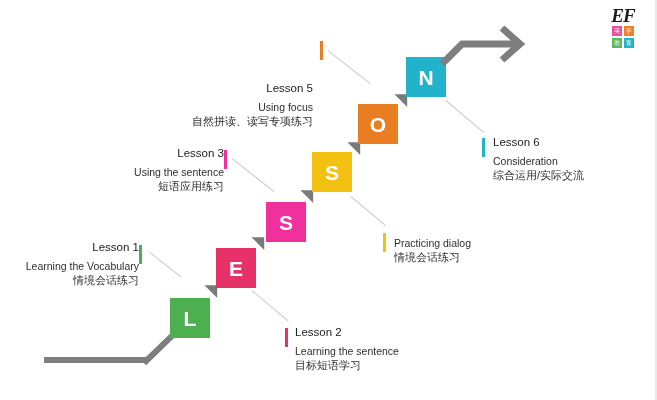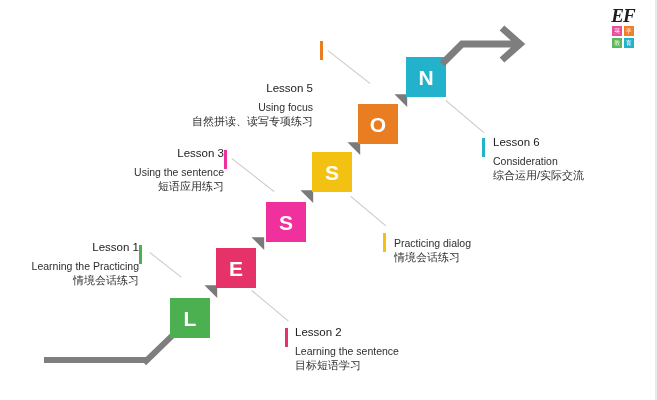--- a/index.html
+++ b/index.html
@@ -189,21 +189,21 @@
       <div class="tile" style="left: 216px; top: 248px; background: rgb(229, 51, 106);">E</div>
       <div class="tile" style="left: 266px; top: 202px; background: rgb(240, 48, 156);">S</div>
       <div class="tile" style="left: 312px; top: 152px; background: rgb(242, 193, 17);">S</div>
       <div class="tile" style="left: 358px; top: 104px; background: rgb(232, 125, 34);">O</div>
       <div class="tile" style="left: 406px; top: 57px; background: rgb(34, 178, 203);">N</div>
     </div>
 
   <div id="label-host">
       <div class="label align-right" style="left: 6px; top: 241px; width: 133px;">
         <div class="ttl">Lesson 1</div>
-        <div class="en">Learning the Practicing</div>
+        <div class="en">Learning the Vocabulary</div>
         <div class="cn">情境会话练习</div>
       </div>
       <div class="bar" style="left: 139px; top: 245px; background: rgb(76, 175, 80);"></div>
       <div class="label align-left" style="left: 295px; top: 326px; width: 140px;">
         <div class="ttl">Lesson 2</div>
         <div class="en">Learning the sentence</div>
         <div class="cn">目标短语学习</div>
       </div>
       <div class="bar" style="left: 285px; top: 328px; background: rgb(229, 51, 106);"></div>
       <div class="label align-right" style="left: 134px; top: 147px; width: 90px;">

